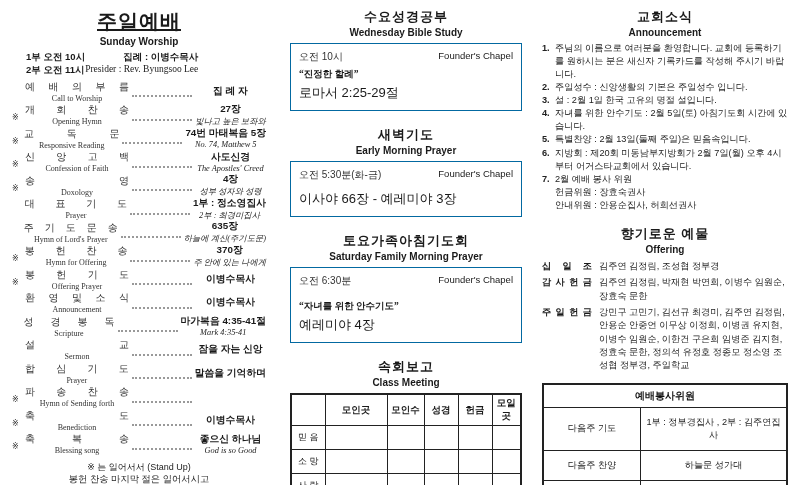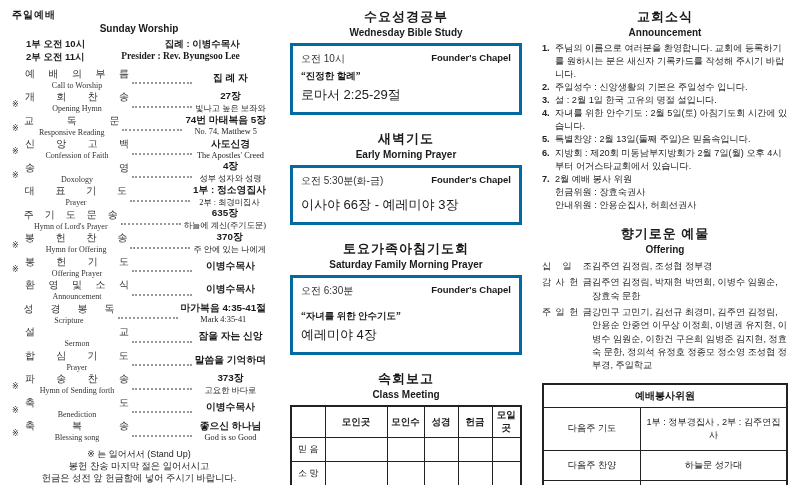--- a/index.html
+++ b/index.html
@@ -9,49 +9,49 @@
     font-family:"Liberation Sans","DejaVu Sans",sans-serif;
     overflow:hidden;
   }
   .page { display:flex; width:800px; height:485px; }
   .col { position:relative; }
   .col-left  { width:270px; padding:8px 4px 0 12px; }
   .col-mid   { width:266px; padding:8px 14px 0 20px; }
   .col-right { width:264px; padding:8px 12px 0 6px; }
 
   
-  .l-title { text-align:left; font-size:10px; font-weight:bold; letter-spacing:1px; }
+  .l-title { text-align:center; font-size:20px; font-weight:bold; letter-spacing:1px;text-decoration:underline; }
   .l-sub   { text-align:center; font-size:10px; font-weight:bold; margin-top:1px; }
   .l-head  { display:flex; justify-content:flex-start; margin-top:4px; }
   .l-times div { font-size:9.5px; font-weight:bold; line-height:1.35; padding-left:14px; }
   .l-presider { text-align:right; }
   .l-presider .kr { font-size:9.5px; font-weight:bold; line-height:1.35; }
-  .l-presider .en { font-size:9.5px; font-weight:bold; font-family:"Liberation Serif",serif;margin-left:36px; }
+  .l-presider .en { font-size:9.5px; font-weight:normal; font-family:"Liberation Serif",serif; }
   .w-list { margin-top:3px; }
   .w-row { display:flex; align-items:center; height:23.5px; }
   .w-mark { width:13px; font-size:8px; color:#333; text-align:left; padding-top:6px; }
   .w-label { width:104px; }
   .w-kr { font-size:10px; color:#333; text-align:justify; text-align-last:justify; }
   .w-en { font-size:8px; color:#333; text-align:center; font-family:"Liberation Serif",serif; white-space:nowrap; }
   .w-dots { flex:0 0 60px; border-bottom:2px dotted #999; height:1px; margin:0 3px; align-self:center; position:relative; top:5px; }
   .w-val { flex:1; text-align:center; }
   .w-v1 { font-size:9.8px; font-weight:bold; white-space:nowrap; }
-  .w-v2 { font-size:8.3px; color:#222; font-family:"Liberation Serif",serif; white-space:nowrap; }
+  .w-v2 { font-size:8.3px; color:#222; font-family:"Liberation Serif",serif; white-space:nowrap;font-style:italic; }
   .w-v2:empty { display:none; }
   .l-note { margin-top:5px; text-align:center; font-size:9.3px; line-height:1.35; color:#222; }
   .l-note .n1 { font-size:9px; }
 
   
   .m-sec { margin-bottom:15px; }
   .m-sec-title { text-align:center; font-size:13px; font-weight:bold; letter-spacing:1px; }
   .m-sec-sub   { text-align:center; font-size:10px; font-weight:bold; margin-top:1px; }
-  .m-box { border:3px solid #0369a1; margin-top:5px; padding:6px 8px 8px 8px; }
+  .m-box { border:1px solid #0369a1; margin-top:5px; padding:6px 8px 8px 8px; }
   .m-box-head { display:flex; justify-content:space-between; }
   .m-time  { font-size:10px; color:#333; }
-  .m-place { font-size:9.5px; font-weight:bold; }
+  .m-place { font-size:9.5px; font-weight:normal; }
   .m-line1 { text-align:left; font-size:9.5px; font-weight:bold; margin-top:4px;font-family:Liberation Serif, serif; }
   .m-line2 { text-align:left; font-size:13px; margin-top:3px; }
   .m-line1:empty, .m-line2:empty { display:none; }
 
   table { border-collapse:collapse; width:100%; }
   .cm-table { margin-top:5px; border:2px solid #222; }
   .cm-table th, .cm-table td { border:1px solid #222; font-size:9px; text-align:center; height:24px; padding:2px 3px; }
   .cm-table th { font-weight:bold; font-size:9.5px; height:22px; }
   .cm-place-cell { text-align:left; padding-left:5px; }
 
@@ -59,21 +59,21 @@
   .r-title { text-align:center; font-size:13px; font-weight:bold; letter-spacing:1px; }
   .r-sub   { text-align:center; font-size:10px; font-weight:bold; margin-top:1px; }
   .a-list { margin-top:4px; }
   .a-item { display:flex; font-size:9.2px; line-height:1.42; color:#222; }
   .a-num { width:13px; font-weight:bold; flex:0 0 13px; }
   .a-text { flex:1; }
   .a-sub { padding-left:13px; font-size:9.2px; line-height:1.42; color:#222; }
   .o-sec { margin-top:13px; }
   .o-rows { margin-top:5px; }
   .o-row { display:flex; font-size:9.2px; line-height:1.45; margin-top:3px; }
-  .o-label { flex:0 0 50px; font-weight:normal; text-align:justify; text-align-last:justify; white-space:nowrap; }
+  .o-label { flex:0 0 50px; font-weight:bold; text-align:justify; text-align-last:justify; margin-right:7px; white-space:nowrap; }
   .o-names { flex:1; color:#222; }
   .c-table { margin-top:10px; border:2px solid #222; }
   .c-table td { border:1px solid #222; font-size:9.2px; text-align:center; padding:8px 4px; color:#222; }
   .c-table .c-head td { font-weight:bold; font-size:10px; padding:4px; color:#111; }
   .c-label-col { width:40%; }
 </style>
 </head>
 <body>
 
 <div class="page">
@@ -263,24 +263,20 @@
           </div>
         </div>
 
         <div class="w-row">
           <span class="w-mark">※</span>
           <div class="w-label">
             <div class="w-kr">파 송 찬 송</div>
             <div class="w-en">Hymn of Sending forth</div>
           </div>
           <div class="w-dots"></div>
-          <div class="w-val">
-            <div class="w-v1">373장</div>
-            <div class="w-v2">고요한 바다로</div>
-          </div>
         </div>
 
         <div class="w-row">
           <span class="w-mark">※</span>
           <div class="w-label">
             <div class="w-kr">축 도</div>
             <div class="w-en">Benediction</div>
           </div>
           <div class="w-dots"></div>
           <div class="w-val">

